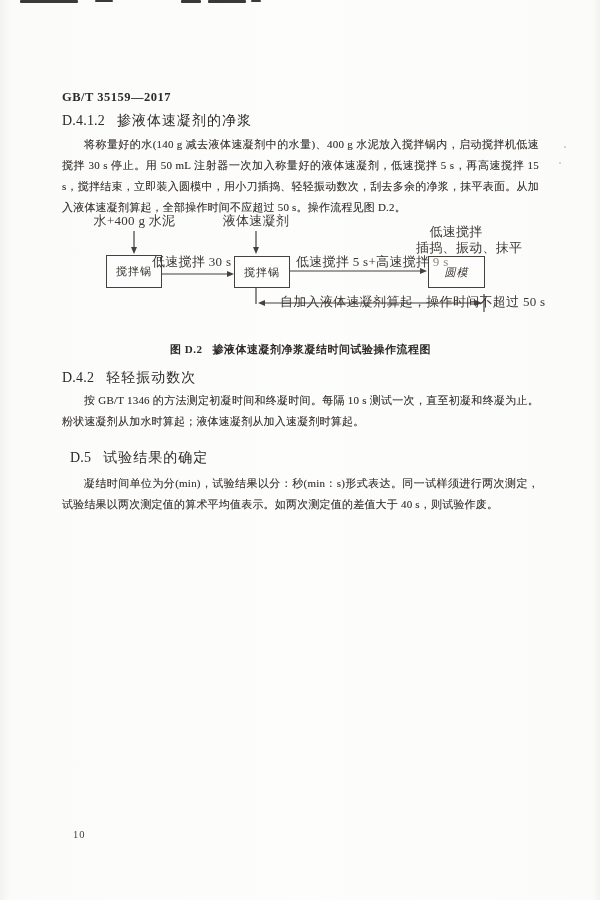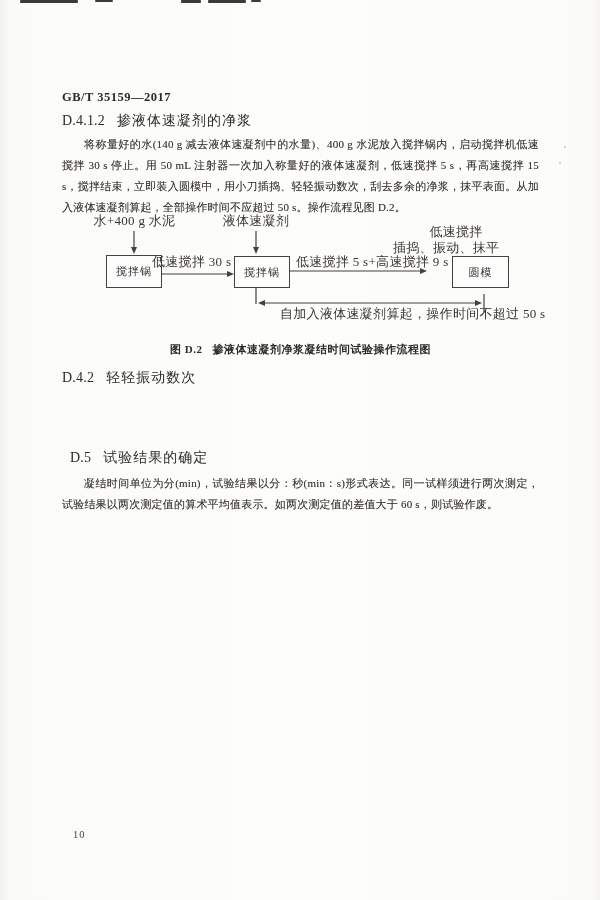--- a/index.html
+++ b/index.html
@@ -95,34 +95,35 @@
 
     <div class="flow-label" style="left:92px;top:216px;width:85px;">水+400 g 水泥</div>
     <div class="flow-label" style="left:221px;top:216px;width:70px;">液体速凝剂</div>
 
     <div class="flow-box" style="left:106px;top:255px;width:54px;height:31px;">搅拌锅</div>
     <div class="flow-label" style="left:152px;top:257px;width:75px;">低速搅拌 30 s</div>
     <div class="flow-box" style="left:234px;top:256px;width:54px;height:30px;">搅拌锅</div>
     <div class="flow-label" style="left:296px;top:257px;width:126px;">低速搅拌 5 s+高速搅拌 9 s</div>
 
     <div class="flow-label" style="left:420px;top:227px;width:72px;">低速搅拌</div>
-    <div class="flow-label" style="left:393px;top:243px;width:80px;text-align:right;">插捣、振动、抹平</div>
-    <div class="flow-box" style="left:452px;top:256px;width:55px;height:30px;">圆模</div>
+    <div class="flow-label" style="left:416px;top:243px;width:80px;text-align:right;">插捣、振动、抹平</div>
+    <div class="flow-box" style="left:428px;top:256px;width:55px;height:30px;font-style:italic;">圆模</div>
 
-    <div class="flow-label" style="left:280px;top:309px;width:180px;">自加入液体速凝剂算起，操作时间不超过 50 s</div>
+    <div class="flow-label" style="left:280px;top:297px;width:180px;">自加入液体速凝剂算起，操作时间不超过 50 s</div>
   </div>
 
   <div class="abs caption">
     <span class="cl">图 D.2</span><span>掺液体速凝剂净浆凝结时间试验操作流程图</span>
   </div>
 
   <div class="abs heading" style="top:369px;">
     <span>D.4.2</span><span class="ht">轻轻振动数次</span>
   </div>
+  <p class="abs body-par" style="top:390px;">按 GB/T 1346 的方法测定初凝时间和终凝时间。每隔 10 s 测试一次，直至初凝和终凝为止。粉状速凝剂从加水时算起；液体速凝剂从加入速凝剂时算起。</p>
 
   <div class="abs heading" style="top:449px;margin-left:8px;">
     <span>D.5</span><span class="ht">试验结果的确定</span>
   </div>
-  <p class="abs body-par" style="top:473px;">凝结时间单位为分(min)，试验结果以分：秒(min：s)形式表达。同一试样须进行两次测定，试验结果以两次测定值的算术平均值表示。如两次测定值的差值大于 60 s，则试验作废。</p>
+  <p class="abs body-par" style="top:473px;">凝结时间单位为分(min)，试验结果以分：秒(min：s)形式表达。同一试样须进行两次测定，试验结果以两次测定值的算术平均值表示。如两次测定值的差值大于 40 s，则试验作废。</p>
 
   <div class="abs page-number">10</div>
 
 </div>
 
 </body></html>

